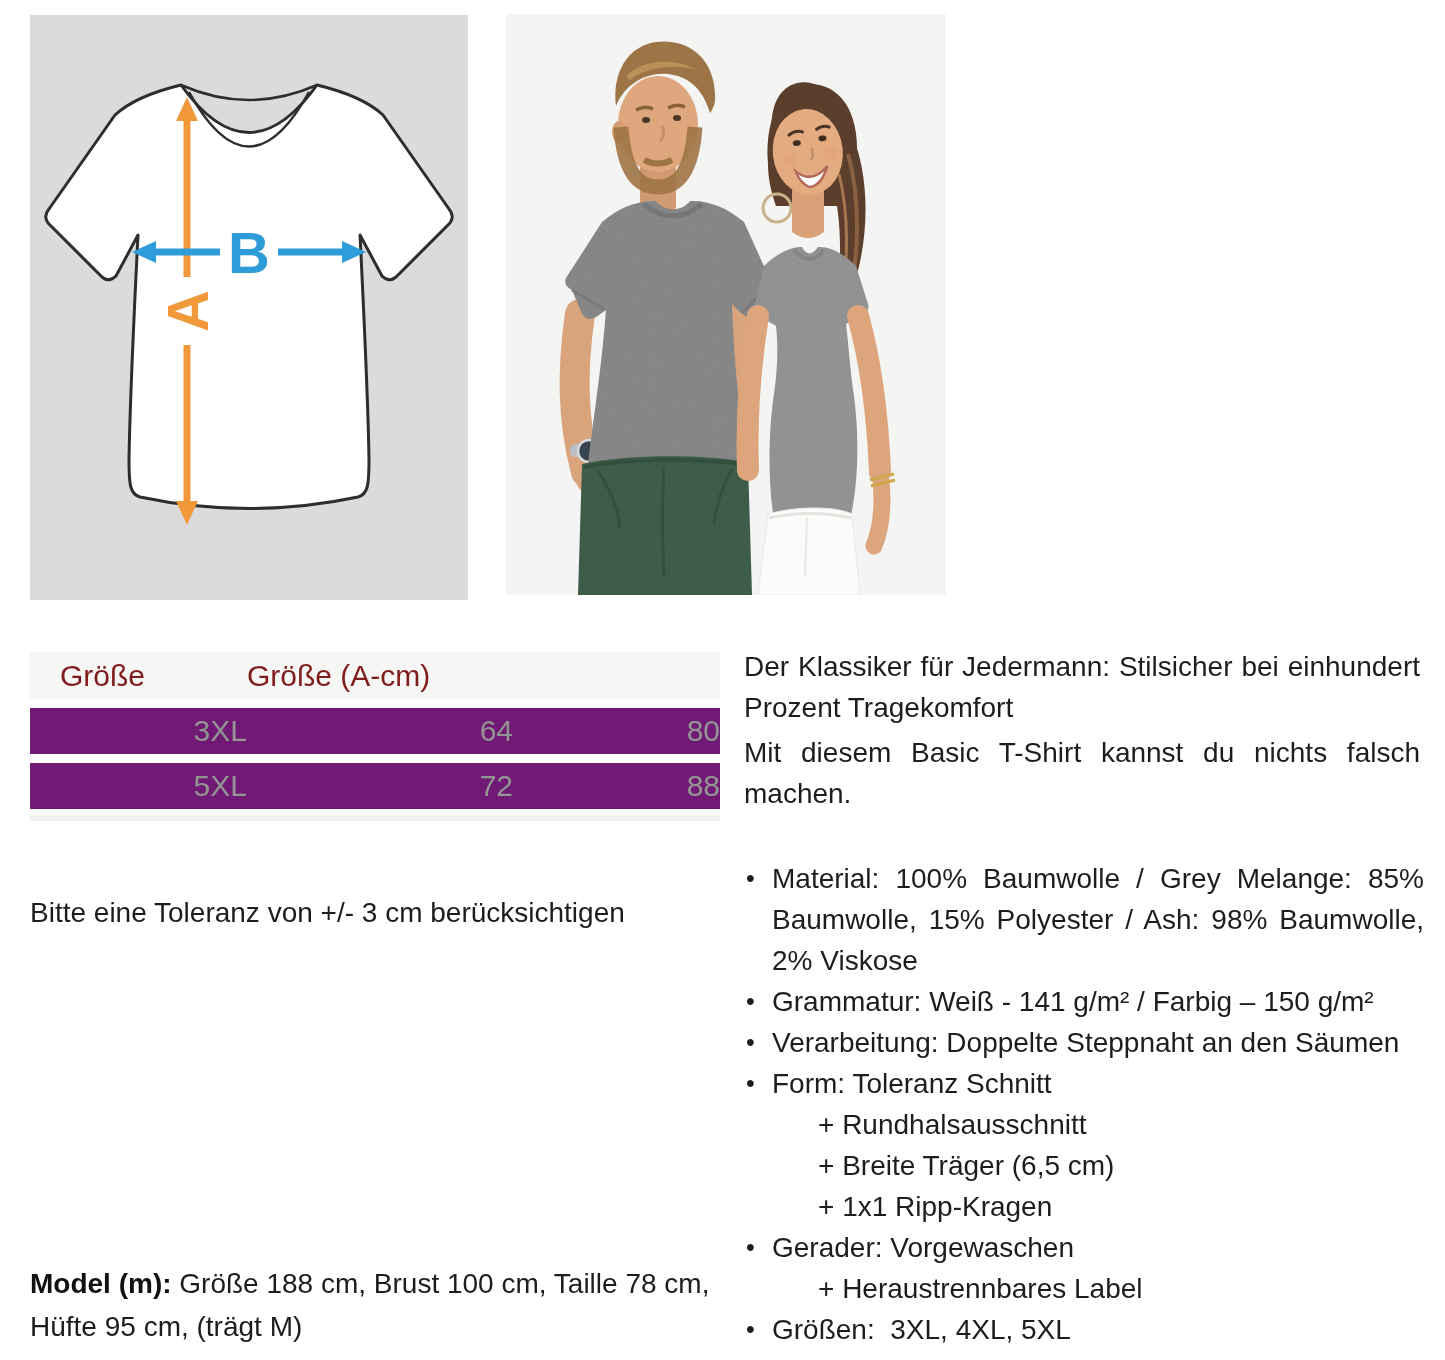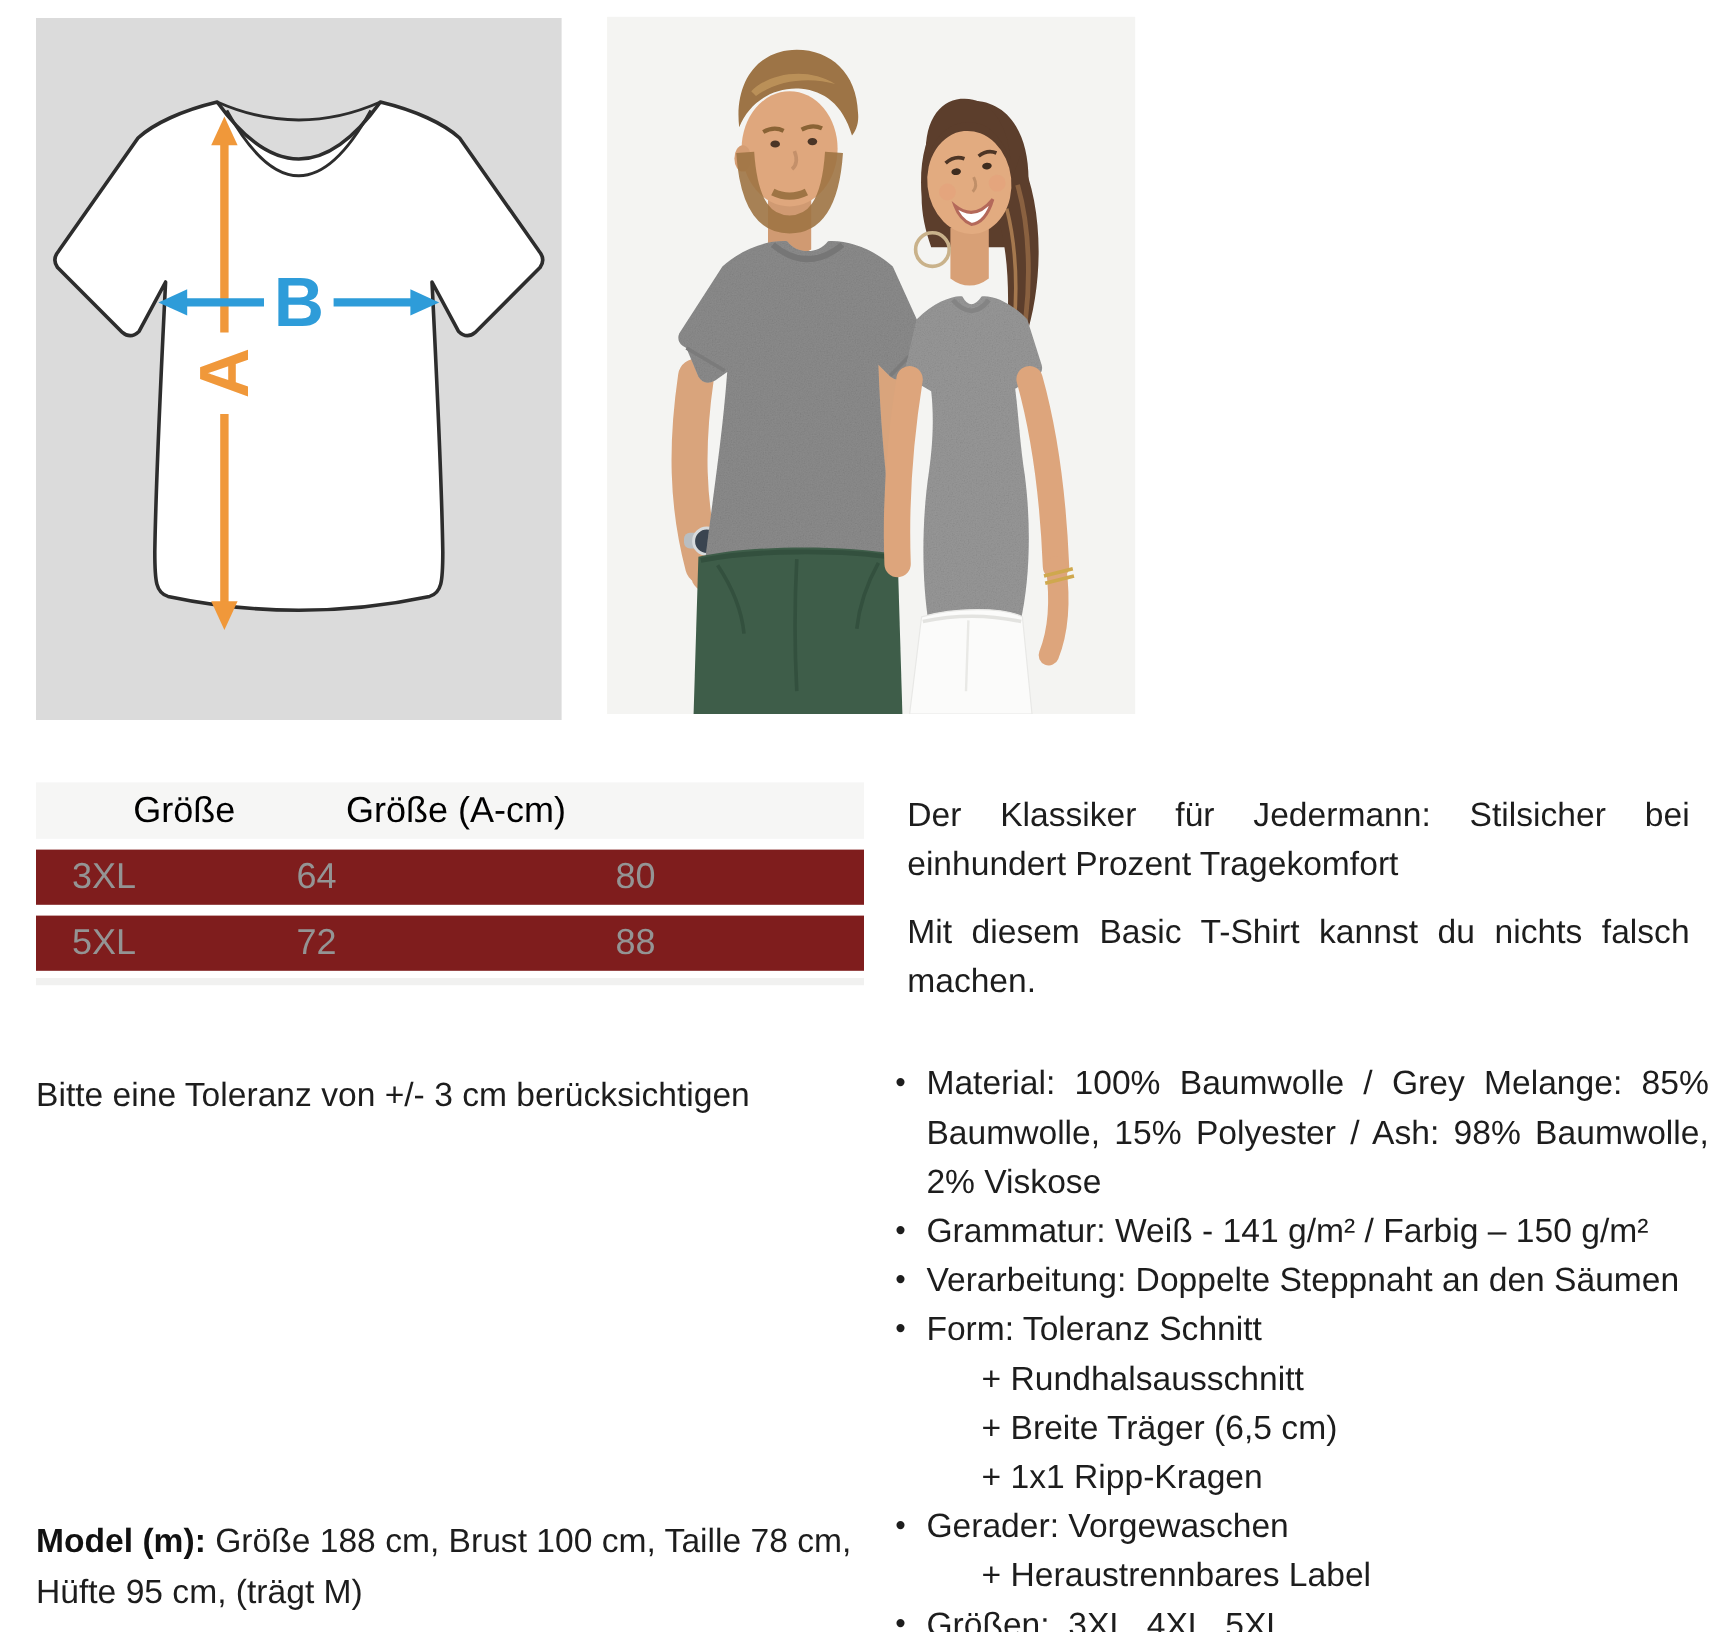--- a/index.html
+++ b/index.html
@@ -15,33 +15,33 @@
   .diagram-panel svg{display:block;width:100%;height:100%;}
 
   
   .photo-panel{left:506px;top:14px;width:440px;height:581px;background:#f4f4f2;}
   .photo-panel svg{display:block;width:100%;height:100%;}
 
   
   .size-table{left:30px;top:652px;width:690px;font-size:30px;color:#949494;}
   .t-row{display:grid;grid-template-columns:187px 266px 1fr;align-items:center;
          padding-left:30px;height:46px;margin-bottom:9px;}
-  .t-head{background:#f6f6f5;color:#000000;height:47px;text-align:center;}
-  .t-odd{background:#7f1d1d;}
+  .t-head{background:#f6f6f5;color:#7f1d1d;height:47px;}
+  .t-odd{background:#701a75;text-align:right;}
   .t-even{background:#f6f6f5;}
   .t-foot{height:6px;background:#f1f1f0;margin-top:-3px;}
 
   
   .tolerance{left:30px;top:893px;width:700px;font-size:28px;line-height:40px;margin:0;}
   .model-note{left:30px;top:1262px;width:700px;font-size:28px;line-height:43px;margin:0;}
   .model-note b{font-weight:bold;color:#111;}
 
   
   .description{left:740px;top:642px;width:684px;font-size:28px;line-height:41px;}
-  .description p{margin:16px;text-align:justify;}
+  .description p{margin:4px;text-align:justify;}
   .bullets{margin-top:44px;}
   .bullet{display:flex;}
   .dot{flex:0 0 26px;padding-left:6px;font-size:25px;}
   .btext{flex:1;text-align:justify;}
   .sub{margin-left:78px;}
 </style>
 </head>
 <body>
 
 <div class="panel diagram-panel">

